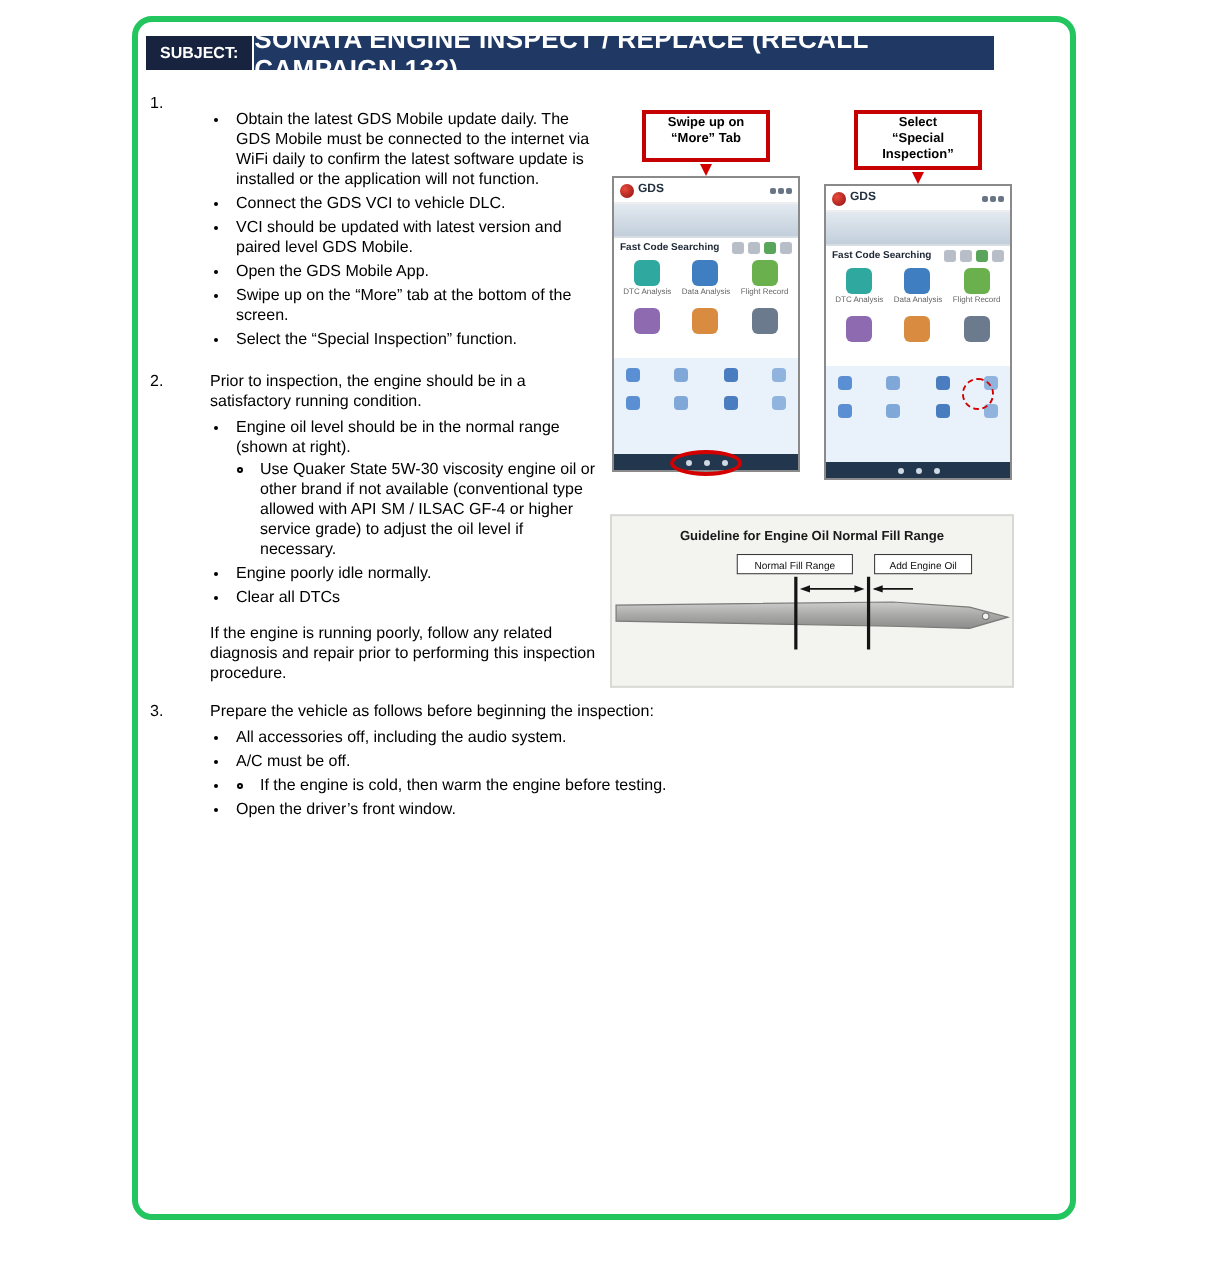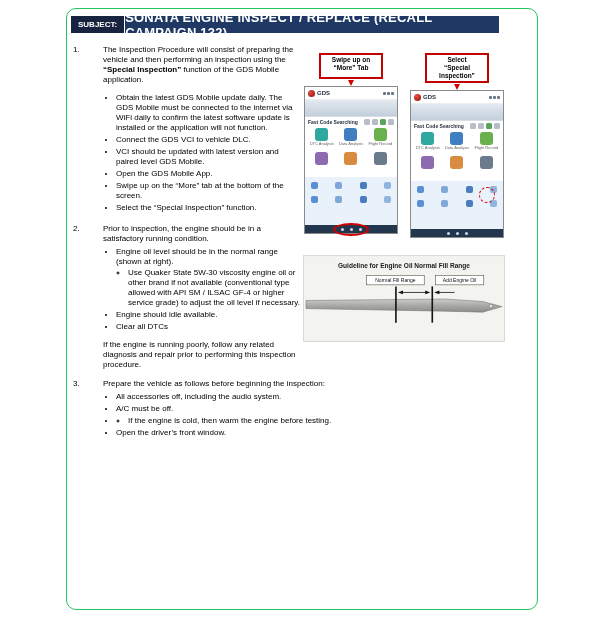--- a/index.html
+++ b/index.html
@@ -1,19 +1,19 @@
 <!DOCTYPE html>
 <html><head>
 <meta charset="utf-8">
 <style>
   * { box-sizing: border-box; margin: 0; padding: 0; }
   html,body { width: 606px; height: 639px; background: #ffffff; font-family: "Liberation Sans", sans-serif; color:#000; }
   .page {
     position: absolute; left: 66px; top: 8px; width: 472px; height: 602px;
-    background: #fff; border: 1px solid #22c55e; border-radius: 10px; overflow: hidden;
+    background: #fff; border: 3px solid #22c55e; border-radius: 10px; overflow: hidden;
   }
   
   .header { display:flex; margin: 7px 38px 0 4px; height: 17px; }
   .subject-box { background:#17233f; color:#fff; font-size:8px; font-weight:bold; display:flex; align-items:center; padding:0 7px; margin-right:1px; }
   .title-bar { background:#1f3864; color:#fff; flex:1; display:flex; align-items:center; justify-content:center; font-size:13px; font-weight:bold; letter-spacing:.2px; }
   
   .content { position: relative; padding: 8px 10px 0 6px; font-size:8px; line-height:10px; }
   .section-title { font-size:9.5px; font-weight:bold; margin-bottom:5px; }
   .step { display:flex; margin-top:9px; }
   .step.first { margin-top:4px; }
@@ -76,21 +76,20 @@
   <div class="header">
     <div class="subject-box">SUBJECT:</div>
     <div class="title-bar">SONATA ENGINE INSPECT / REPLACE (RECALL CAMPAIGN 132)</div>
   </div>
 
   <div class="content">
 
     <div class="step narrow first">
       <div class="step-num">1.</div>
       <div class="step-body">
-        <p><span>The Inspection Procedure will consist of preparing the vehicle and then performing an inspection using the </span><b>“Special Inspection”</b><span> function of the GDS Mobile application.</span></p>
         <ul class="b gap">
           <li>Obtain the latest GDS Mobile update daily. The GDS Mobile must be connected to the internet via WiFi daily to confirm the latest software update is installed or the application will not function.</li>
           <li>Connect the GDS VCI to vehicle DLC.</li>
           <li>VCI should be updated with latest version and paired level GDS Mobile.</li>
           <li>Open the GDS Mobile App.</li>
           <li>Swipe up on the “More” tab at the bottom of the screen.</li>
           <li>Select the “Special Inspection” function.</li>
         </ul>
       </div>
     </div>
@@ -98,21 +97,21 @@
     <div class="step narrow">
       <div class="step-num">2.</div>
       <div class="step-body">
         <p>Prior to inspection, the engine should be in a satisfactory running condition.</p>
         <ul class="b">
           <li><span>Engine oil level should be in the normal range (shown at right).</span>
             <ul class="o">
               <li>Use Quaker State 5W-30 viscosity engine oil or other brand if not available (conventional type allowed with API SM / ILSAC GF-4 or higher service grade) to adjust the oil level if necessary.</li>
             </ul>
           </li>
-          <li>Engine should idle available.</li>
+          <li>Engine poorly idle normally.</li>
           <li>Clear all DTCs</li>
         </ul>
         <p class="note">If the engine is running poorly, follow any related diagnosis and repair prior to performing this inspection procedure.</p>
       </div>
     </div>
 
     <div class="step">
       <div class="step-num">3.</div>
       <div class="step-body">
         <p>Prepare the vehicle as follows before beginning the inspection:</p>

